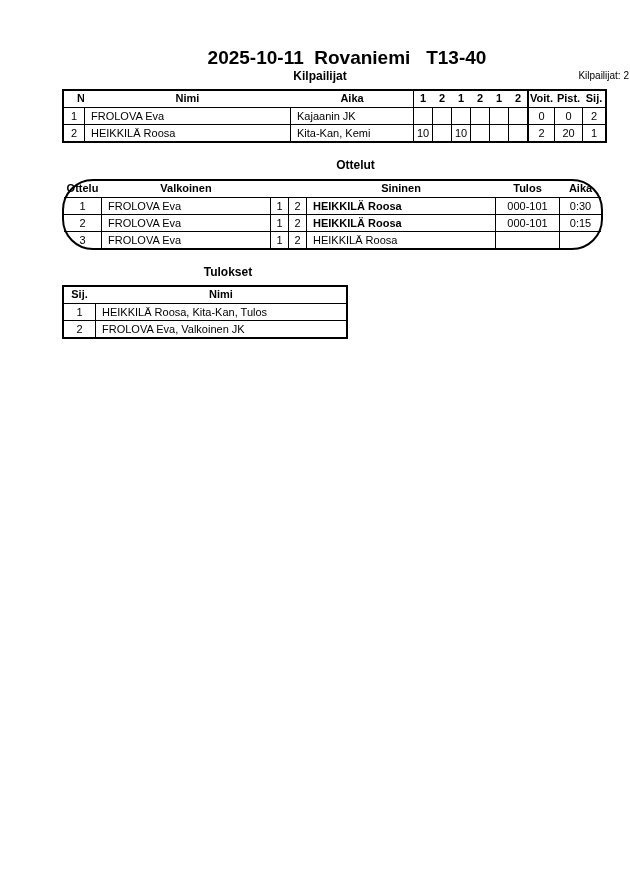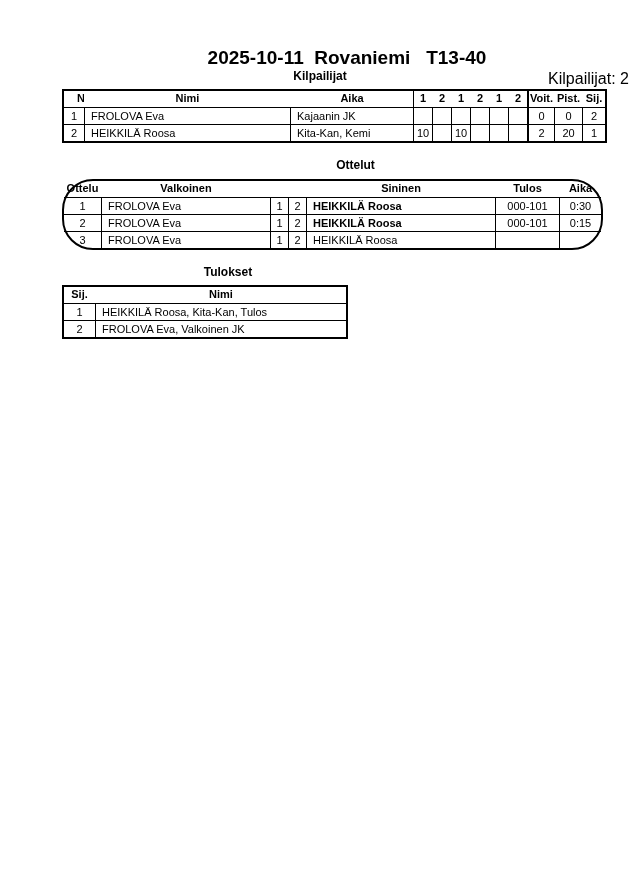--- a/index.html
+++ b/index.html
@@ -12,21 +12,21 @@
   .page { position:absolute; left:0; top:0; width:630px; height:891px; background:#fff;margin-left:32px; }
 
   .main-title {
     position:absolute; top:47px; left:0; width:630px;
     text-align:center; font-size:19px; font-weight:bold; white-space:pre;
   }
   .sec-title { position:absolute; font-size:12px; font-weight:bold; text-align:center;padding-left:46px; }
   #competitors-title { top:69px; left:0; width:530px; }
   #matches-title     { top:158px; left:0; width:601px; }
   #results-title     { top:265px; left:0; width:346px; }
-  #competitors-count { position:absolute; top:70px; right:33px; font-size:16px; }
+  #competitors-count { position:absolute; top:70px; right:33px; font-size:10px; }
 
   .tbl { position:absolute; border:2px solid #000; background:#fff; }
   #t1 { left:30px; top:89px;  width:545px; }
   #t2 { left:30px; top:179px; width:541px;border-radius:31px; }
   #t3 { left:30px; top:285px; width:286px; }
 
   .tr { display:flex; height:16px; }
   .tr.body { height:17px; border-top:1px solid #000; }
   .td { height:100%; line-height:15px; overflow:hidden; white-space:nowrap; }
   .tr.body .td { line-height:16px; }

